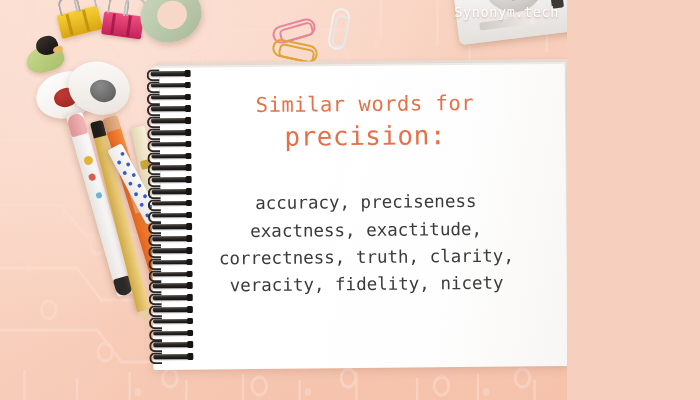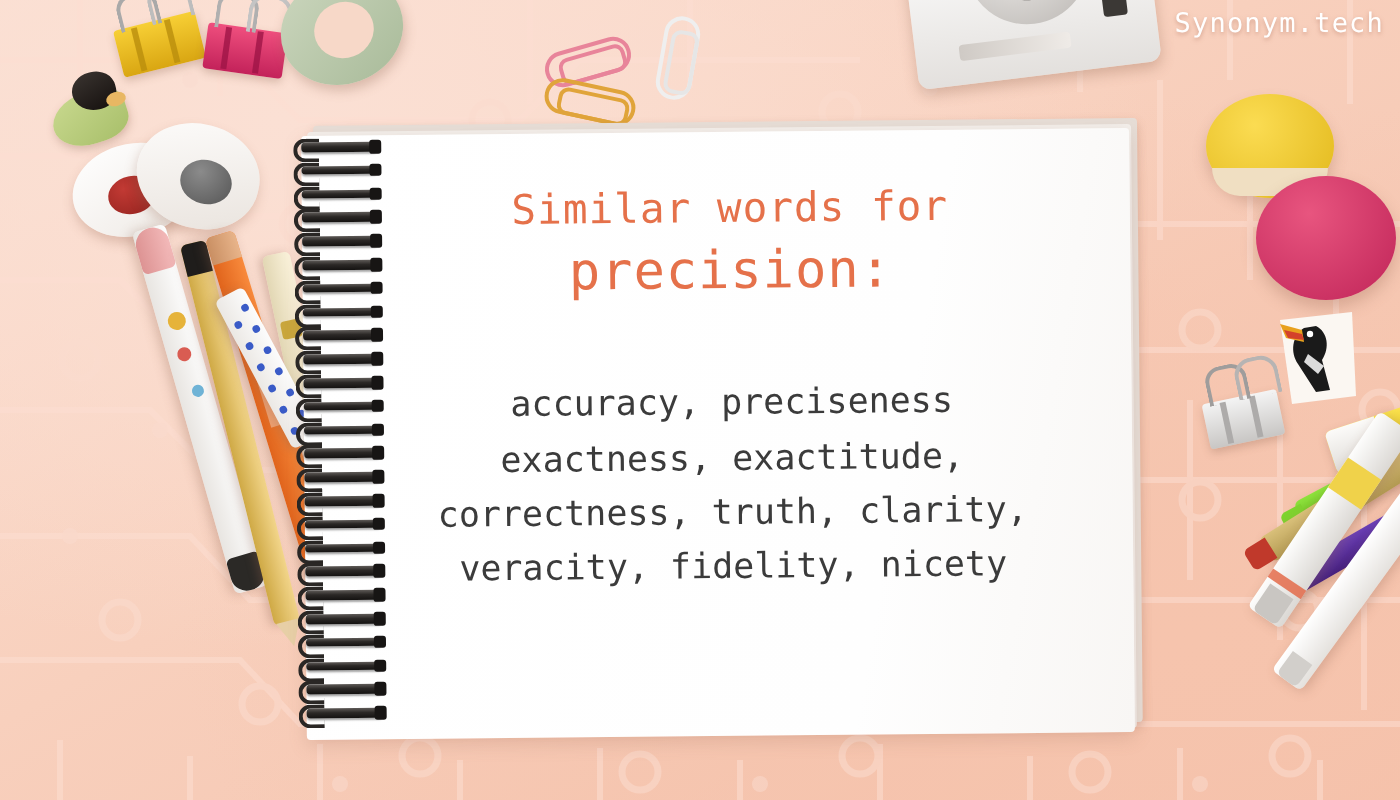--- a/index.html
+++ b/index.html
@@ -1,21 +1,21 @@
 <!DOCTYPE html>
 <html><head>
 <meta charset="utf-8">
 <style>
   html,body{margin:0;padding:0;}
   body{
     width:700px;height:400px;overflow:hidden;position:relative;
     font-family:"DejaVu Sans Mono", monospace;
     background:#f7cfbe;
   }
-  .stage{position:absolute;inset:0;width:700px;height:400px;overflow:hidden;}
+  .stage{position:absolute;inset:0;width:567px;height:400px;overflow:hidden;}
 
   
   .desk{
     position:absolute;inset:0;
     background:
       radial-gradient(ellipse at 20% 15%, #fbe0d4 0%, rgba(251,224,212,0) 55%),
       radial-gradient(ellipse at 85% 80%, #f6c4ad 0%, rgba(246,196,173,0) 60%),
       linear-gradient(150deg,#fbdfd2 0%,#f8d0bd 45%,#f3bda6 100%);
   }
   

